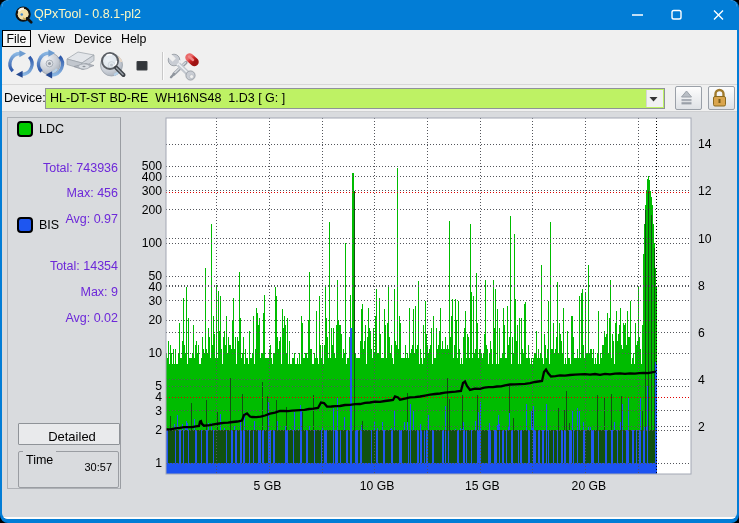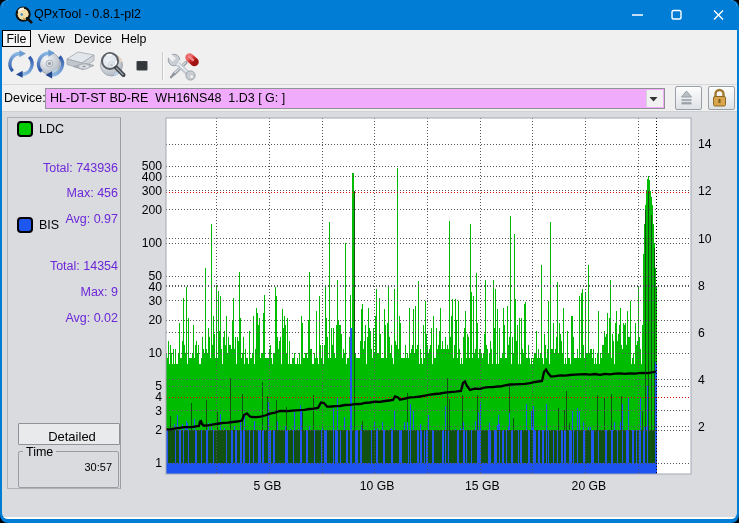--- a/index.html
+++ b/index.html
@@ -2,38 +2,38 @@
 <html><head><meta charset="utf-8"><style>
 * { margin:0; padding:0; box-sizing:border-box; }
 html,body { width:739px; height:523px; background:#000; overflow:hidden; }
 body { font-family:"Liberation Sans", sans-serif; }
 #win { position:absolute; left:0; top:0; width:739px; height:523px;
   background:#027dd6; border-radius:8px; overflow:hidden; }
 #inner { position:absolute; left:2px; top:0; width:735px; height:519px;
   border-radius:7px 7px 6px 6px; overflow:hidden; background:#d9dbde; }
 .abs { position:absolute; }
 #titlebar { left:0; top:0; width:735px; height:30px; background:#027dd6; color:#fff; }
-#titletext { position:absolute; left:32px; top:7px; font-size:12.5px; color:#000000; }
+#titletext { position:absolute; left:32px; top:7px; font-size:12.5px; color:#fef9c3; }
 #menubar { left:0; top:30px; width:735px; height:18px; background:#f0f0f0; font-size:12.4px; }
 .menuitem { position:absolute; top:2px; }
 #toolbar { left:0; top:48px; width:735px; height:37px; background:#f0f0f0; border-bottom:1px solid #d8d8d8; }
 #devbar { left:0; top:85px; width:735px; height:27px; background:#f0f0f0; border-bottom:1px solid #cfd0d2; }
-#combo { position:absolute; left:43px; top:3px; width:620px; height:21px; background:#f0abfc;
+#combo { position:absolute; left:43px; top:3px; width:620px; height:21px; background:#bef264;
   border:1px solid #8f9398; font-size:12.5px; line-height:19px; padding-left:4px; white-space:nowrap; }
 #combo .arrowbtn { position:absolute; right:1px; top:1px; width:17px; height:17px; background:#f1f1f1; border-left:1px solid #d5d5d5;}
 .tb-btn { position:absolute; top:1px; width:27px; height:24px; border:1px solid #9aa0a8; border-radius:2px;
   background:linear-gradient(#fdfdfd,#dfe2e6); }
 #panel { left:5px; top:117px; width:114px; height:372px; border:1px solid #aeb1b6; border-right:1px solid #9a9da2; }
 .stat { position:absolute; right:2px; font-size:12.5px; color:#6d28d9;margin-top:16px; }
 .legendsq { position:absolute; left:9px; width:16px; height:16px; border:2px solid #000; border-radius:4px; }
 .legendlbl { position:absolute; left:31px; font-size:12.5px; }
 #detailed { position:absolute; left:10px; top:305px; width:102px; height:22px; background:#e9eaec; text-indent:6px;
   border:1px solid #8f9398; border-radius:1px; font-size:13px; text-align:center; line-height:25px; }
 #timegrp { position:absolute; left:10px; top:333px; width:101px; height:37px; border:1px solid #9a9da2; border-radius:2px; }
-#timelbl { position:absolute; left:4px; top:-7px; background:#d9dbde; padding:0 3px; font-size:12.5px; }
+#timelbl { position:absolute; left:4px; top:-7px; background:#d9dbde; padding:8px 3px; font-size:12.5px; }
 #timeval { position:absolute; right:6px; top:9px; font-size:11px; }
 #statusbar { left:0; top:493px; width:735px; height:24px; background:#d9dbde; border-top:1px solid #c3c6cb; }
 .seg { position:absolute; top:1px; height:20px; border:1px solid #b2b6bd; border-right-color:#fafbfc; border-bottom-color:#fafbfc; background:#d9dbde; font-size:12px; line-height:19px; padding-left:2px; white-space:nowrap;}
 #whitestrip { left:0px; top:517px; width:735px; height:2.5px; background:#fdfdfd; }
 svg { position:absolute; left:-2px; top:0; }
 </style></head><body>
 <div id="win">
     <div id="inner">
 
 <svg width="739" height="523" viewBox="0 0 739 523" font-family="Liberation Sans, sans-serif" shape-rendering="crispEdges">

